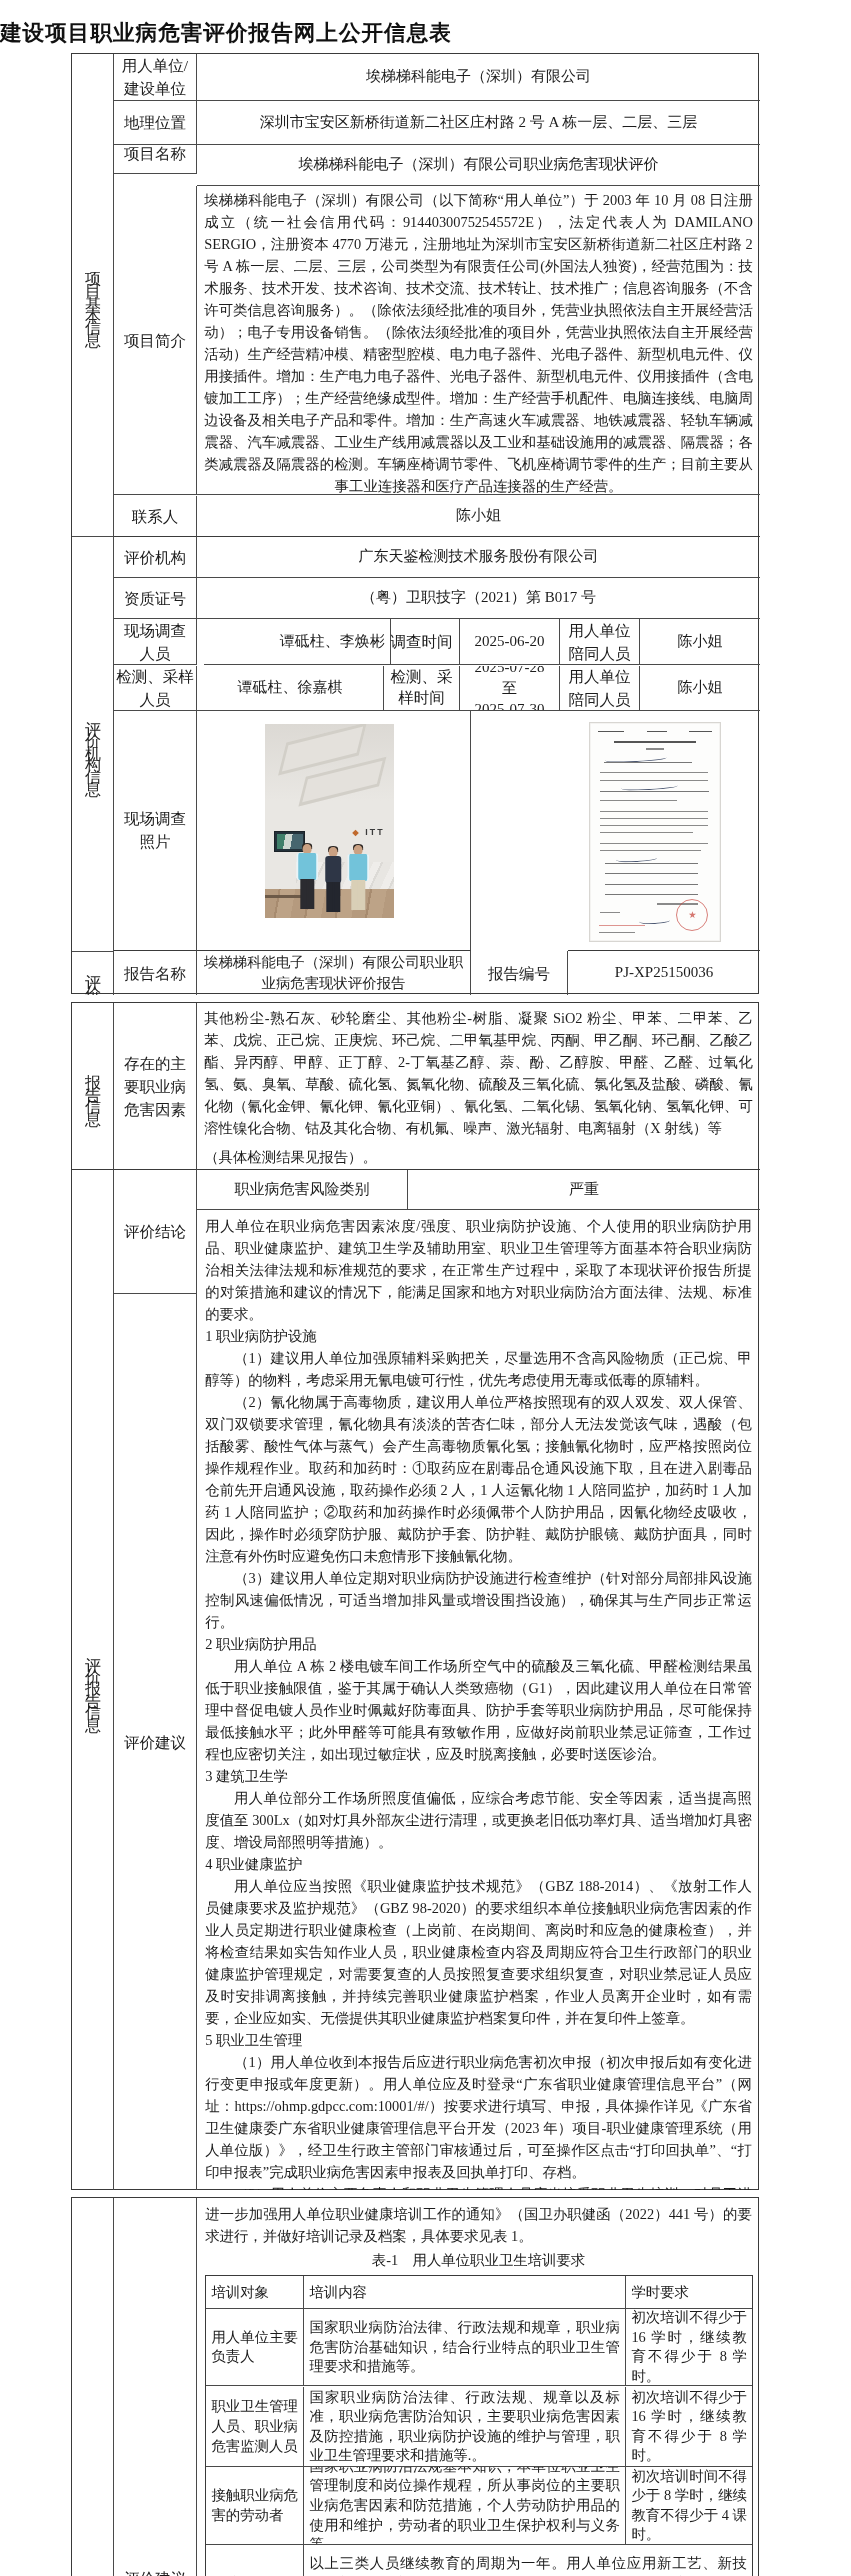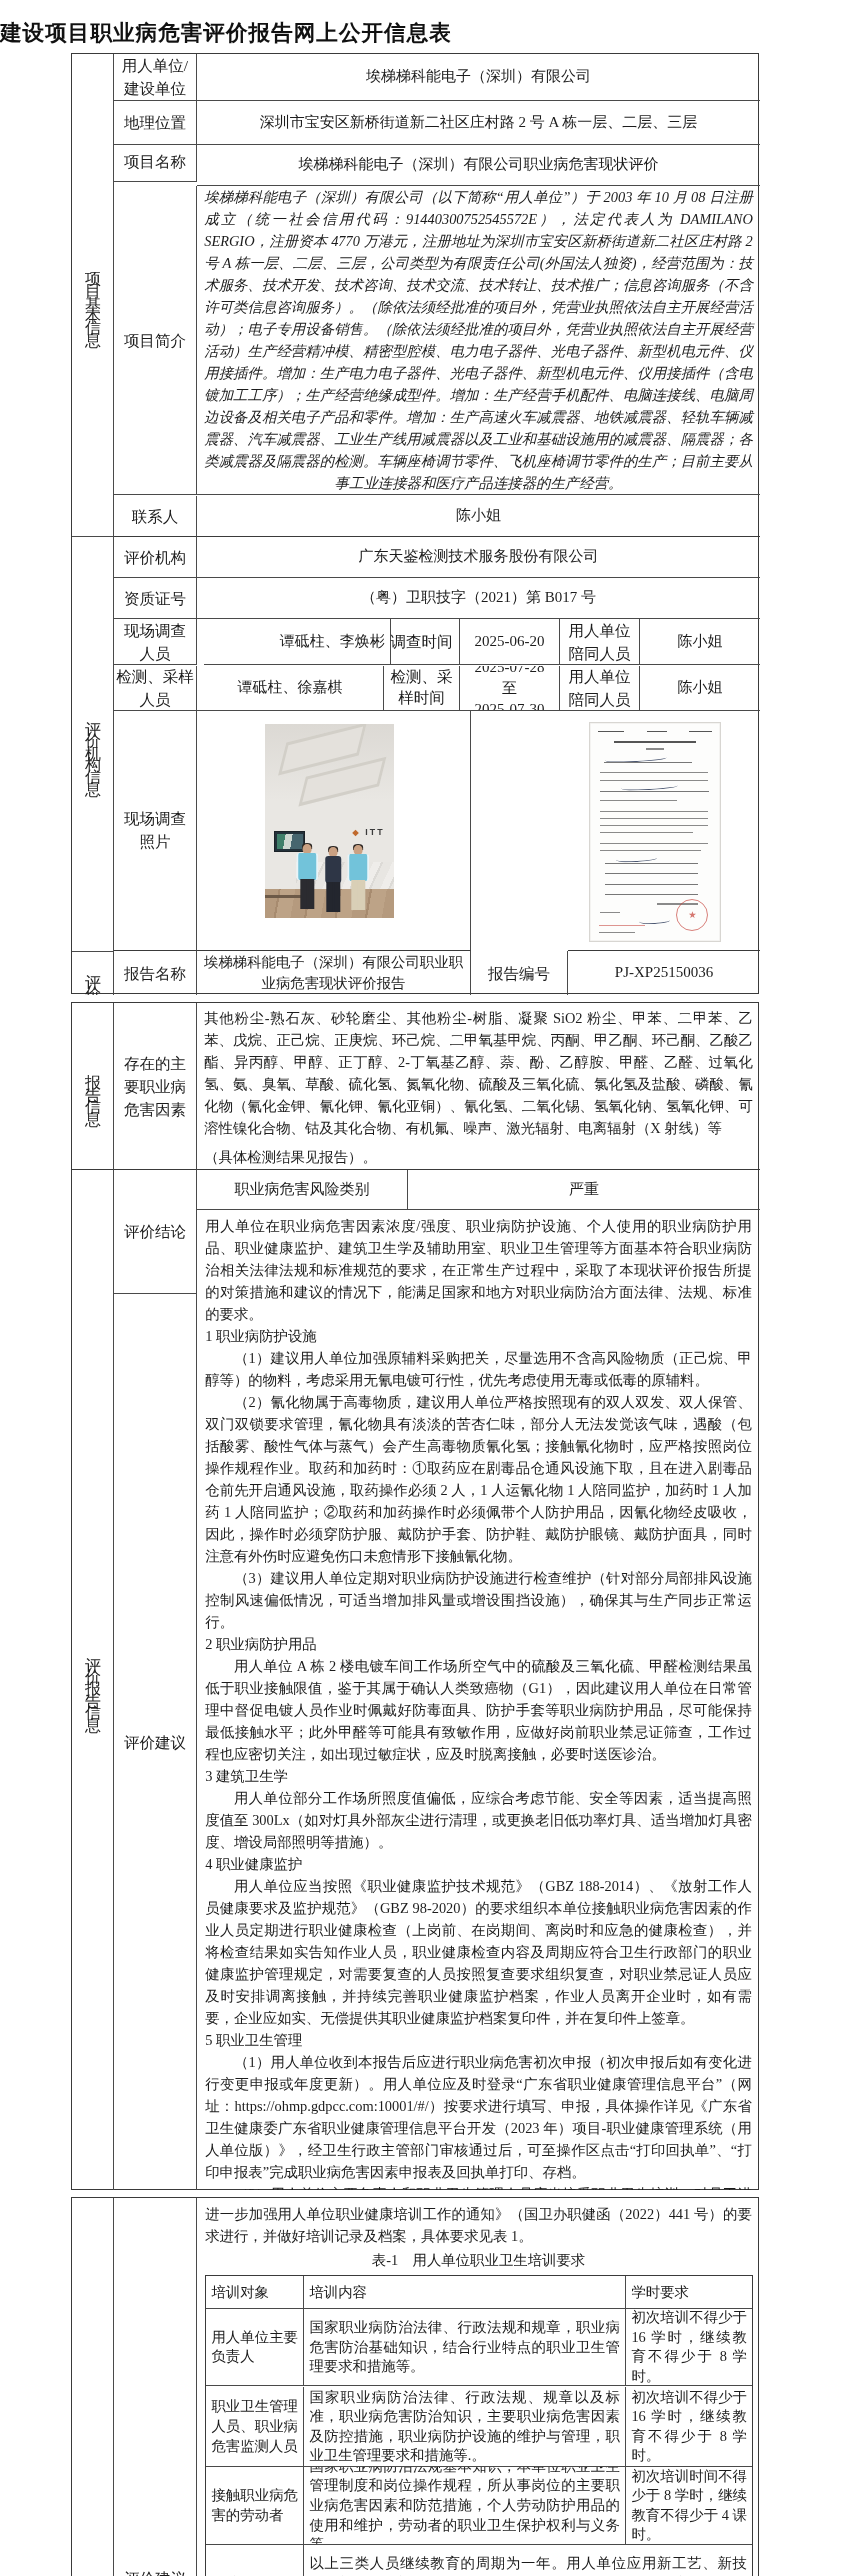--- a/index.html
+++ b/index.html
@@ -12,21 +12,21 @@
   .cell{position:absolute;box-sizing:border-box;border-right:1px solid #4a4a4a;border-bottom:1px solid #4a4a4a;
         display:flex;align-items:center;justify-content:center;overflow:hidden;}
   .cell.noR{border-right:none;} .cell.noB{border-bottom:none;}
   .cell.thickB{border-bottom:1.5px solid #3a3a3a;}
   .lbl{font-size:15.5px;text-align:center;line-height:23px;white-space:pre-line;}
   .val{font-size:15px;text-align:center;line-height:21.6px;padding:0 5.2px;}
   .vtext{writing-mode:vertical-rl;text-orientation:upright;font-size:16px;letter-spacing:0.75em;color:#222;}
   .paraflow{display:block;padding:5.2px 8.2px 0 8.2px;font-size:14.4px;line-height:22px;text-align:justify;}
   .paraflow>div{text-align:justify;}
   .paraflow .ind{text-indent:2em;}
-  .intro{align-items:center;font-style:italic;}
+  .intro{align-items:flex-start;}
   .intro .txt{font-size:14.4px;line-height:22px;text-align:justify;text-align-last:center;padding:3.1px 7.2px;}
   .hazard{align-items:flex-start;}
   .hazard .txt{font-size:14.4px;line-height:22px;text-align:justify;padding:4.1px 7.2px 0 7.2px;}
   .hazard .tail{margin-top:7.2px;text-align:left;}
   .t1title{text-align:center !important;text-indent:0 !important;margin:2.1px 0 3.1px 0;}
   .inner{position:relative;margin:4.1px auto 2.1px auto;width:548px;border:1.5px solid #3a3a3a;box-sizing:border-box;}
   .icell{position:absolute;box-sizing:border-box;border-right:1px solid #4a4a4a;border-bottom:1px solid #4a4a4a;
          display:flex;align-items:center;overflow:hidden;font-size:14.4px;line-height:19.6px;}
   .icell.noR{border-right:none;}.icell.noB{border-bottom:none;}
   .icell .pad{padding:3.1px 5.2px;text-align:justify;}
@@ -85,21 +85,21 @@
     <div class="val">埃梯梯科能电子（深圳）有限公司</div>
   </div>
 
   <div class="cell" style="left:42px;top:47px;width:83px;height:44px;">
     <div class="lbl">地理位置</div>
   </div>
   <div class="cell noR" style="left:125px;top:47px;width:563px;height:44px;">
     <div class="val">深圳市宝安区新桥街道新二社区庄村路 2 号 A 栋一层、二层、三层</div>
   </div>
 
-  <div class="cell" style="left:42px;top:87px;width:83px;height:41px;">
+  <div class="cell" style="left:42px;top:79px;width:83px;height:41px;">
     <div class="lbl">项目名称</div>
   </div>
   <div class="cell" style="left:42px;top:132px;width:83px;height:309px;">
     <div class="lbl">项目简介</div>
   </div>
 
   <div class="cell noR" style="left:125px;top:91px;width:563px;height:41px;">
     <div class="val">埃梯梯科能电子（深圳）有限公司职业病危害现状评价</div>
   </div>
   <div class="cell noR intro" style="left:125px;top:132px;width:563px;height:309px;">

